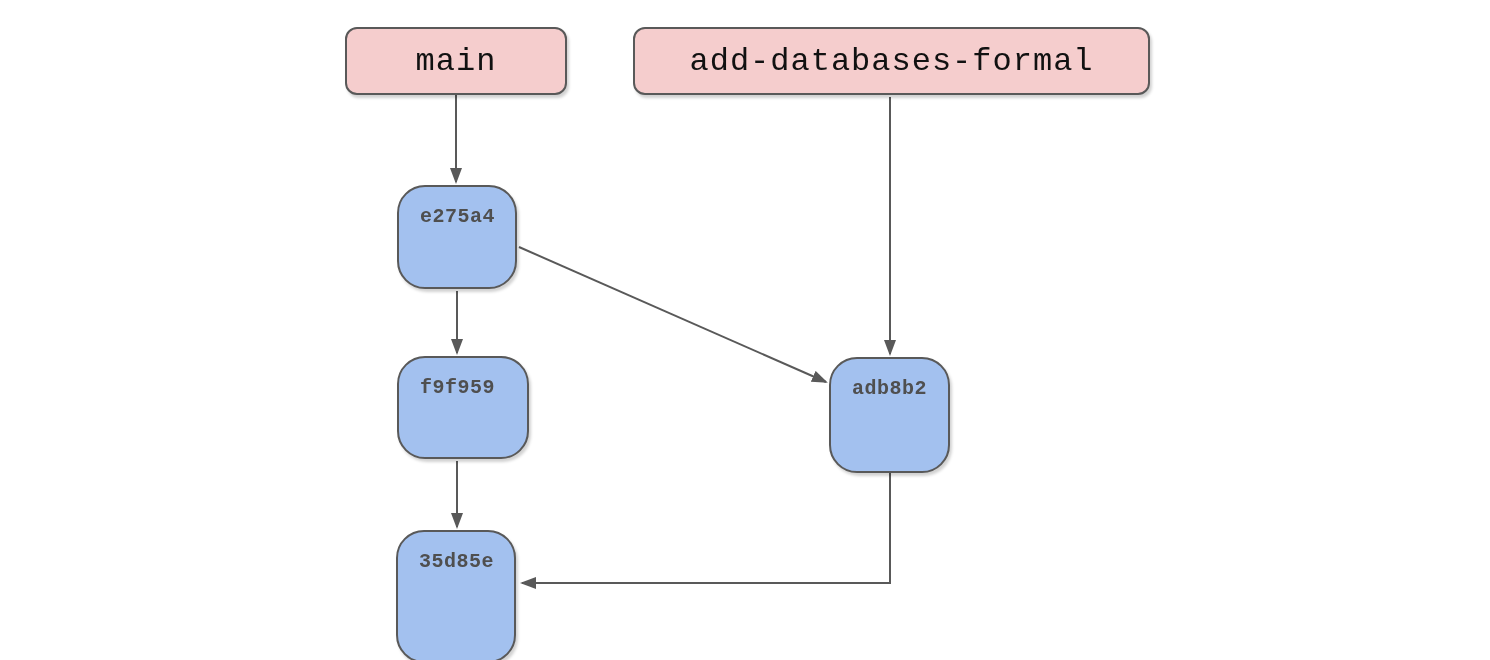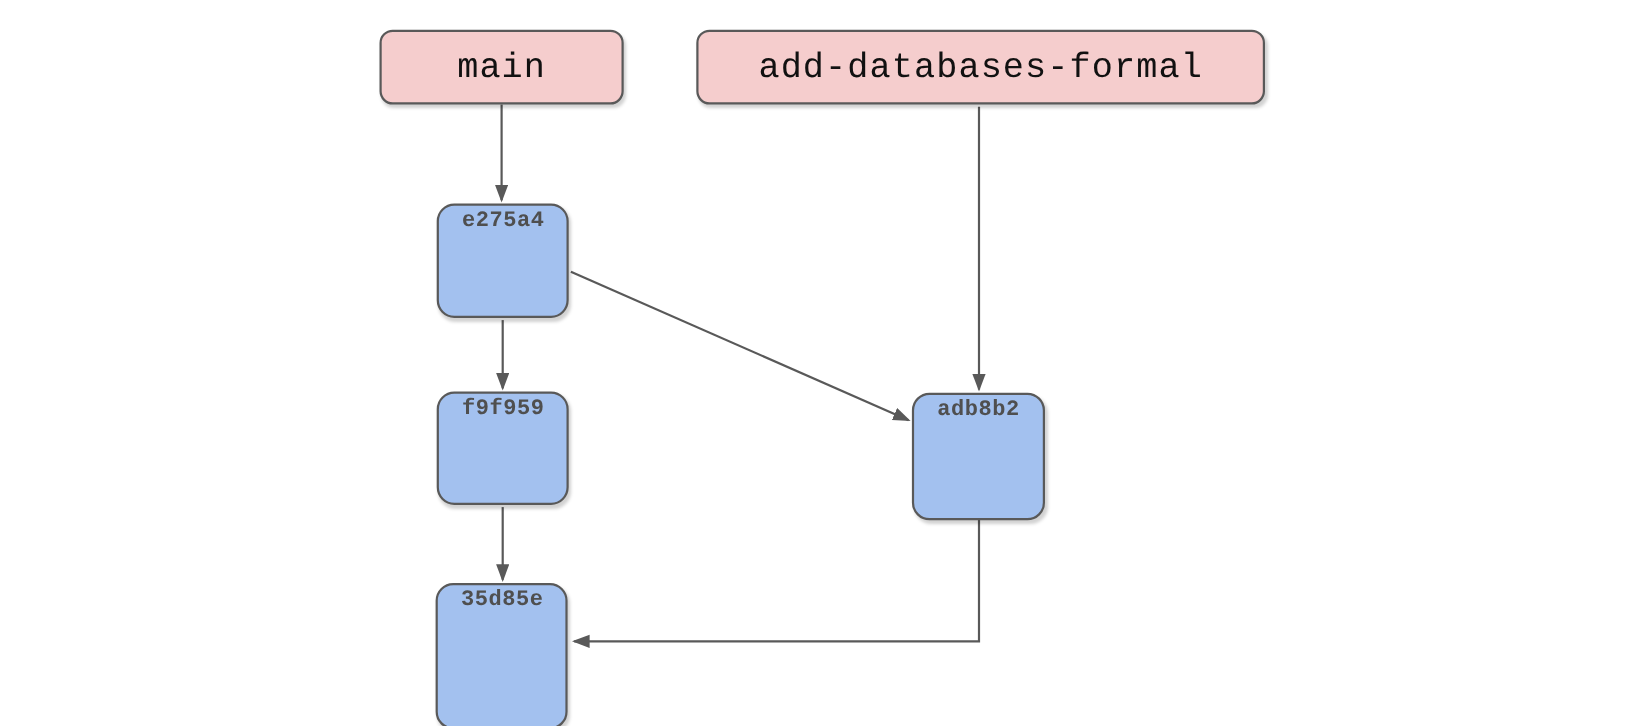--- a/index.html
+++ b/index.html
@@ -40,26 +40,26 @@
     font-size: 32px;
     color: #111111;
     letter-spacing: 1px;
     white-space: nowrap;
   }
   .commit-node {
     position: absolute;
     box-sizing: border-box;
     background: #a3c1ef;
     border: 2px solid #595959;
-    border-radius: 16px;
+    border-radius: 28px;
     box-shadow: 2px 3px 3px rgba(0,0,0,0.18);
     font-size: 20px;
     font-weight: bold;
     color: #4f4f4f;
-    padding: 2px 0 0 21px;
+    padding: 18px 0 0 21px;
     letter-spacing: 0.5px;
     white-space: nowrap;
   }
 </style>
 </head>
 <body>
 
 <div class="canvas">
 
   <svg class="edges-layer" width="1490" height="660" viewBox="0 0 1490 660" xmlns="http://www.w3.org/2000/svg">
@@ -75,19 +75,19 @@
     <path class="edge" d="M890,97 L890,354" marker-end="url(#arrow)"></path>
     <path class="edge" d="M890,463 L890,583 L522,583" marker-end="url(#arrow)"></path>
   </svg>
 
   <div class="branch-label" style="left:633px; top:27px; width:517px; height:68px;">add-databases-formal</div>
 
   <div class="branch-label" style="left:345px; top:27px; width:222px; height:68px;">main</div>
 
   <div class="commit-node" style="left:397px; top:185px; width:120px; height:104px;">e275a4</div>
 
-  <div class="commit-node" style="left:397px; top:356px; width:120px; height:103px;">f9f959</div>
+  <div class="commit-node" style="left:397px; top:356px; width:132px; height:103px;">f9f959</div>
 
   <div class="commit-node" style="left:396px; top:530px; width:120px; height:133px;">35d85e</div>
 
   <div class="commit-node" style="left:829px; top:357px; width:121px; height:116px;">adb8b2</div>
 
 </div>
 
 </body></html>

